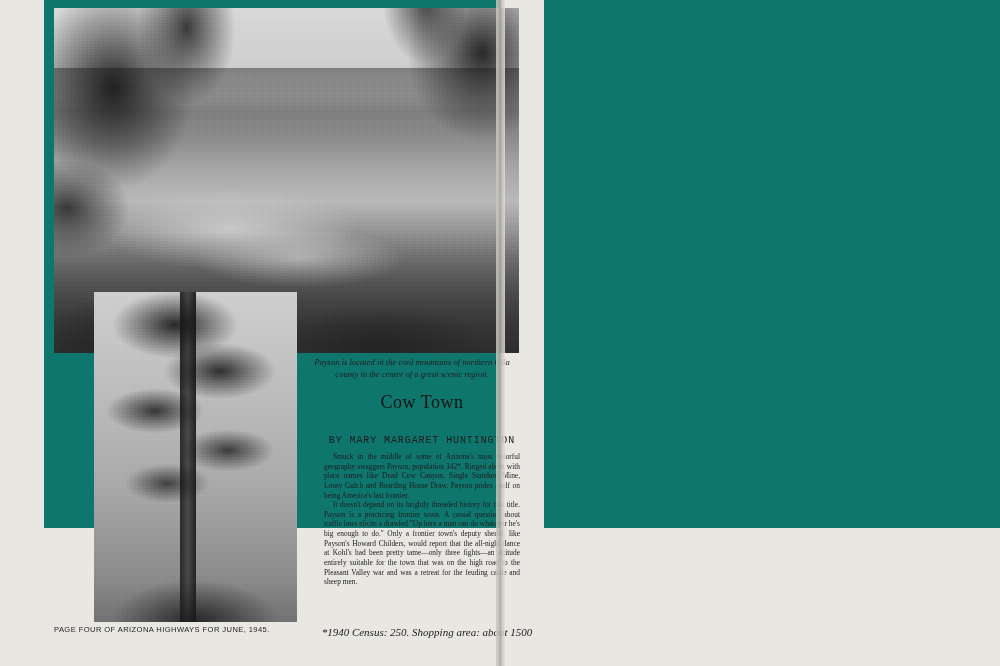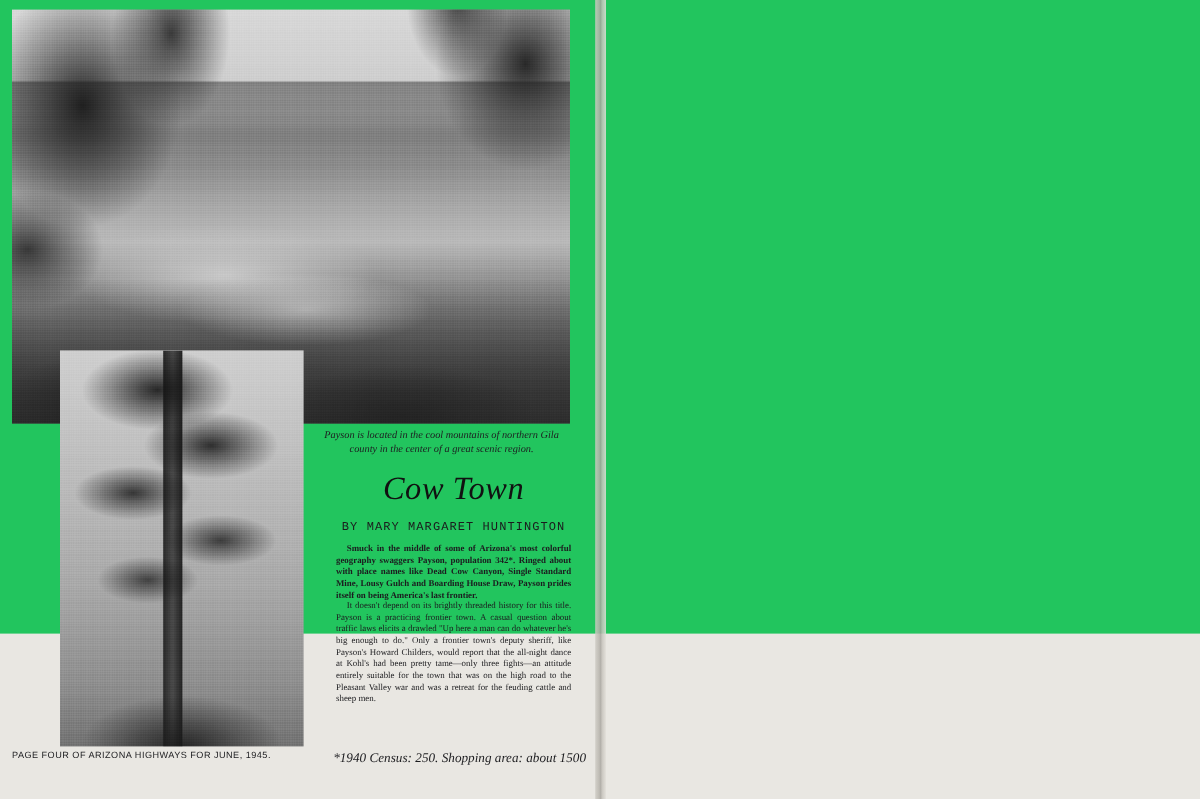--- a/index.html
+++ b/index.html
@@ -5,21 +5,21 @@
   html,body{margin:0;padding:0;}
   body{
     width:1000px;height:666px;
     background:#e9e7e2;
     font-family:"Liberation Serif", serif;
     color:#17171a;
     overflow:hidden;
     position:relative;
   }
   .spread{position:absolute;inset:0;display:flex;}
-  .page{position:relative;height:528px;background:#22c55e;}
+  .page{position:relative;height:528px;background:#0f766e;margin-left:44px;}
   .page-left{width:500px;}
   .page-right{width:500px;}
   .gutter{
     position:absolute;left:496px;top:0;width:9px;height:666px;
     background:linear-gradient(to right,#cfccc5 0%,#b9b6ae 35%,#a9a6a0 50%,#c6c3bc 65%,#e3e0da 100%);
     opacity:.85;
   }
 
   
   .photo{position:absolute;overflow:hidden;background:#8d8d88;filter:grayscale(1) contrast(1.02);}
@@ -78,38 +78,38 @@
   
   .caption{
     font-family:"Liberation Serif", serif;
     font-style:italic;font-size:8.6px;line-height:1.42;color:#1d1d20;text-align:center;
     position:absolute;
   }
   #cap-valley{left:263px;top:356px;width:210px;}
 
   .headline{
     font-family:"Liberation Serif", serif;
-    font-style:italic;font-weight:400;
-    font-size:27px;letter-spacing:.5px;color:#111;
+    font-weight:400;
+    font-size:18px;letter-spacing:.5px;color:#111;
   }
   #head-cow{position:absolute;left:263px;top:392px;width:230px;text-align:center;}
   .byline{
     position:absolute;font-size:10px;letter-spacing:.9px;color:#1b1b1d;
     font-family:Liberation Mono, monospace;
   }
   #byline-cow{left:263px;top:435px;width:230px;text-align:center;}
 
   .body-col{
     position:absolute;
     font-size:7.4px;line-height:1.30;text-align:justify;
     color:#1c1c1f;
     font-family:"Liberation Serif", serif;
   }
   .body-col p{margin:0;text-indent:9px;}
-  .body-col p:first-child{text-indent:9px;font-weight:bold;}
+  .body-col p:first-child{text-indent:9px;}
   #col-cow{left:280px;top:452px;width:196px;}
 
   .footnote{position:absolute;font-size:11px;font-style:italic;color:#1c1c1f;}
   #footnote-census{left:263px;top:626px;width:240px;text-align:center;}
   .folio{
     position:absolute;left:10px;top:625px;
     font-family:"Liberation Sans", sans-serif;
     font-size:7.6px;letter-spacing:.4px;color:#1c1c1f;
   }
 </style>

